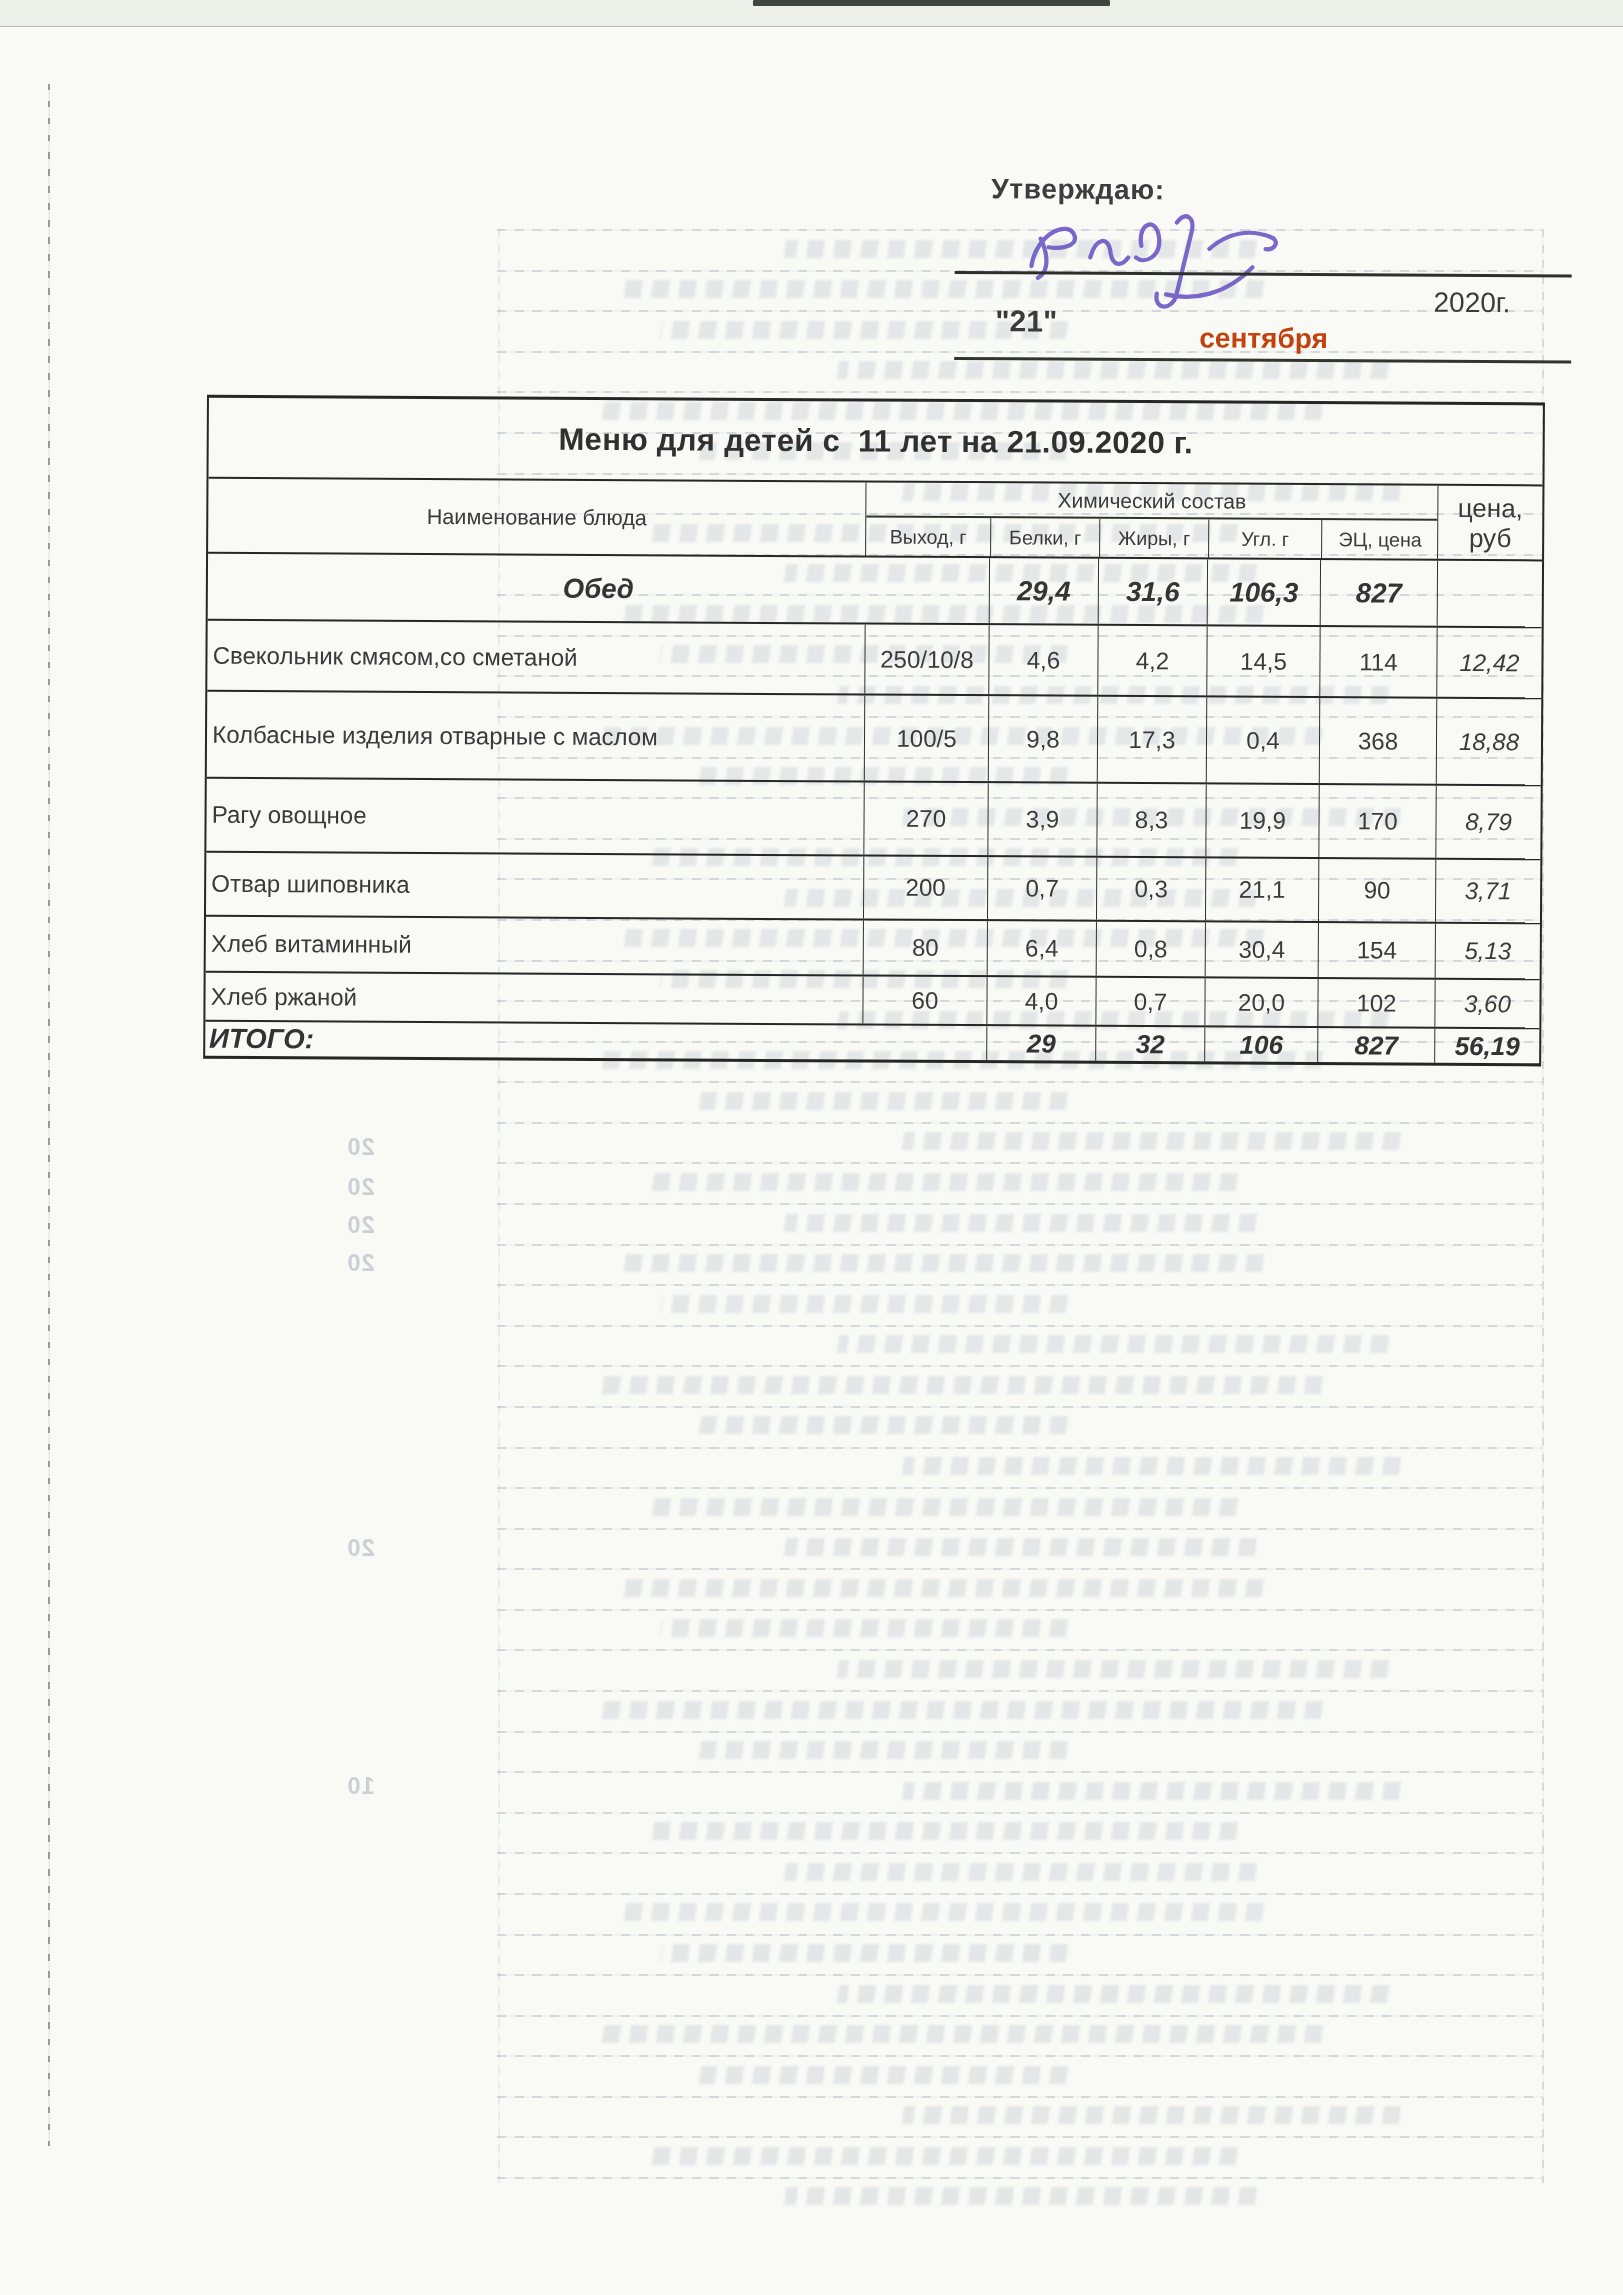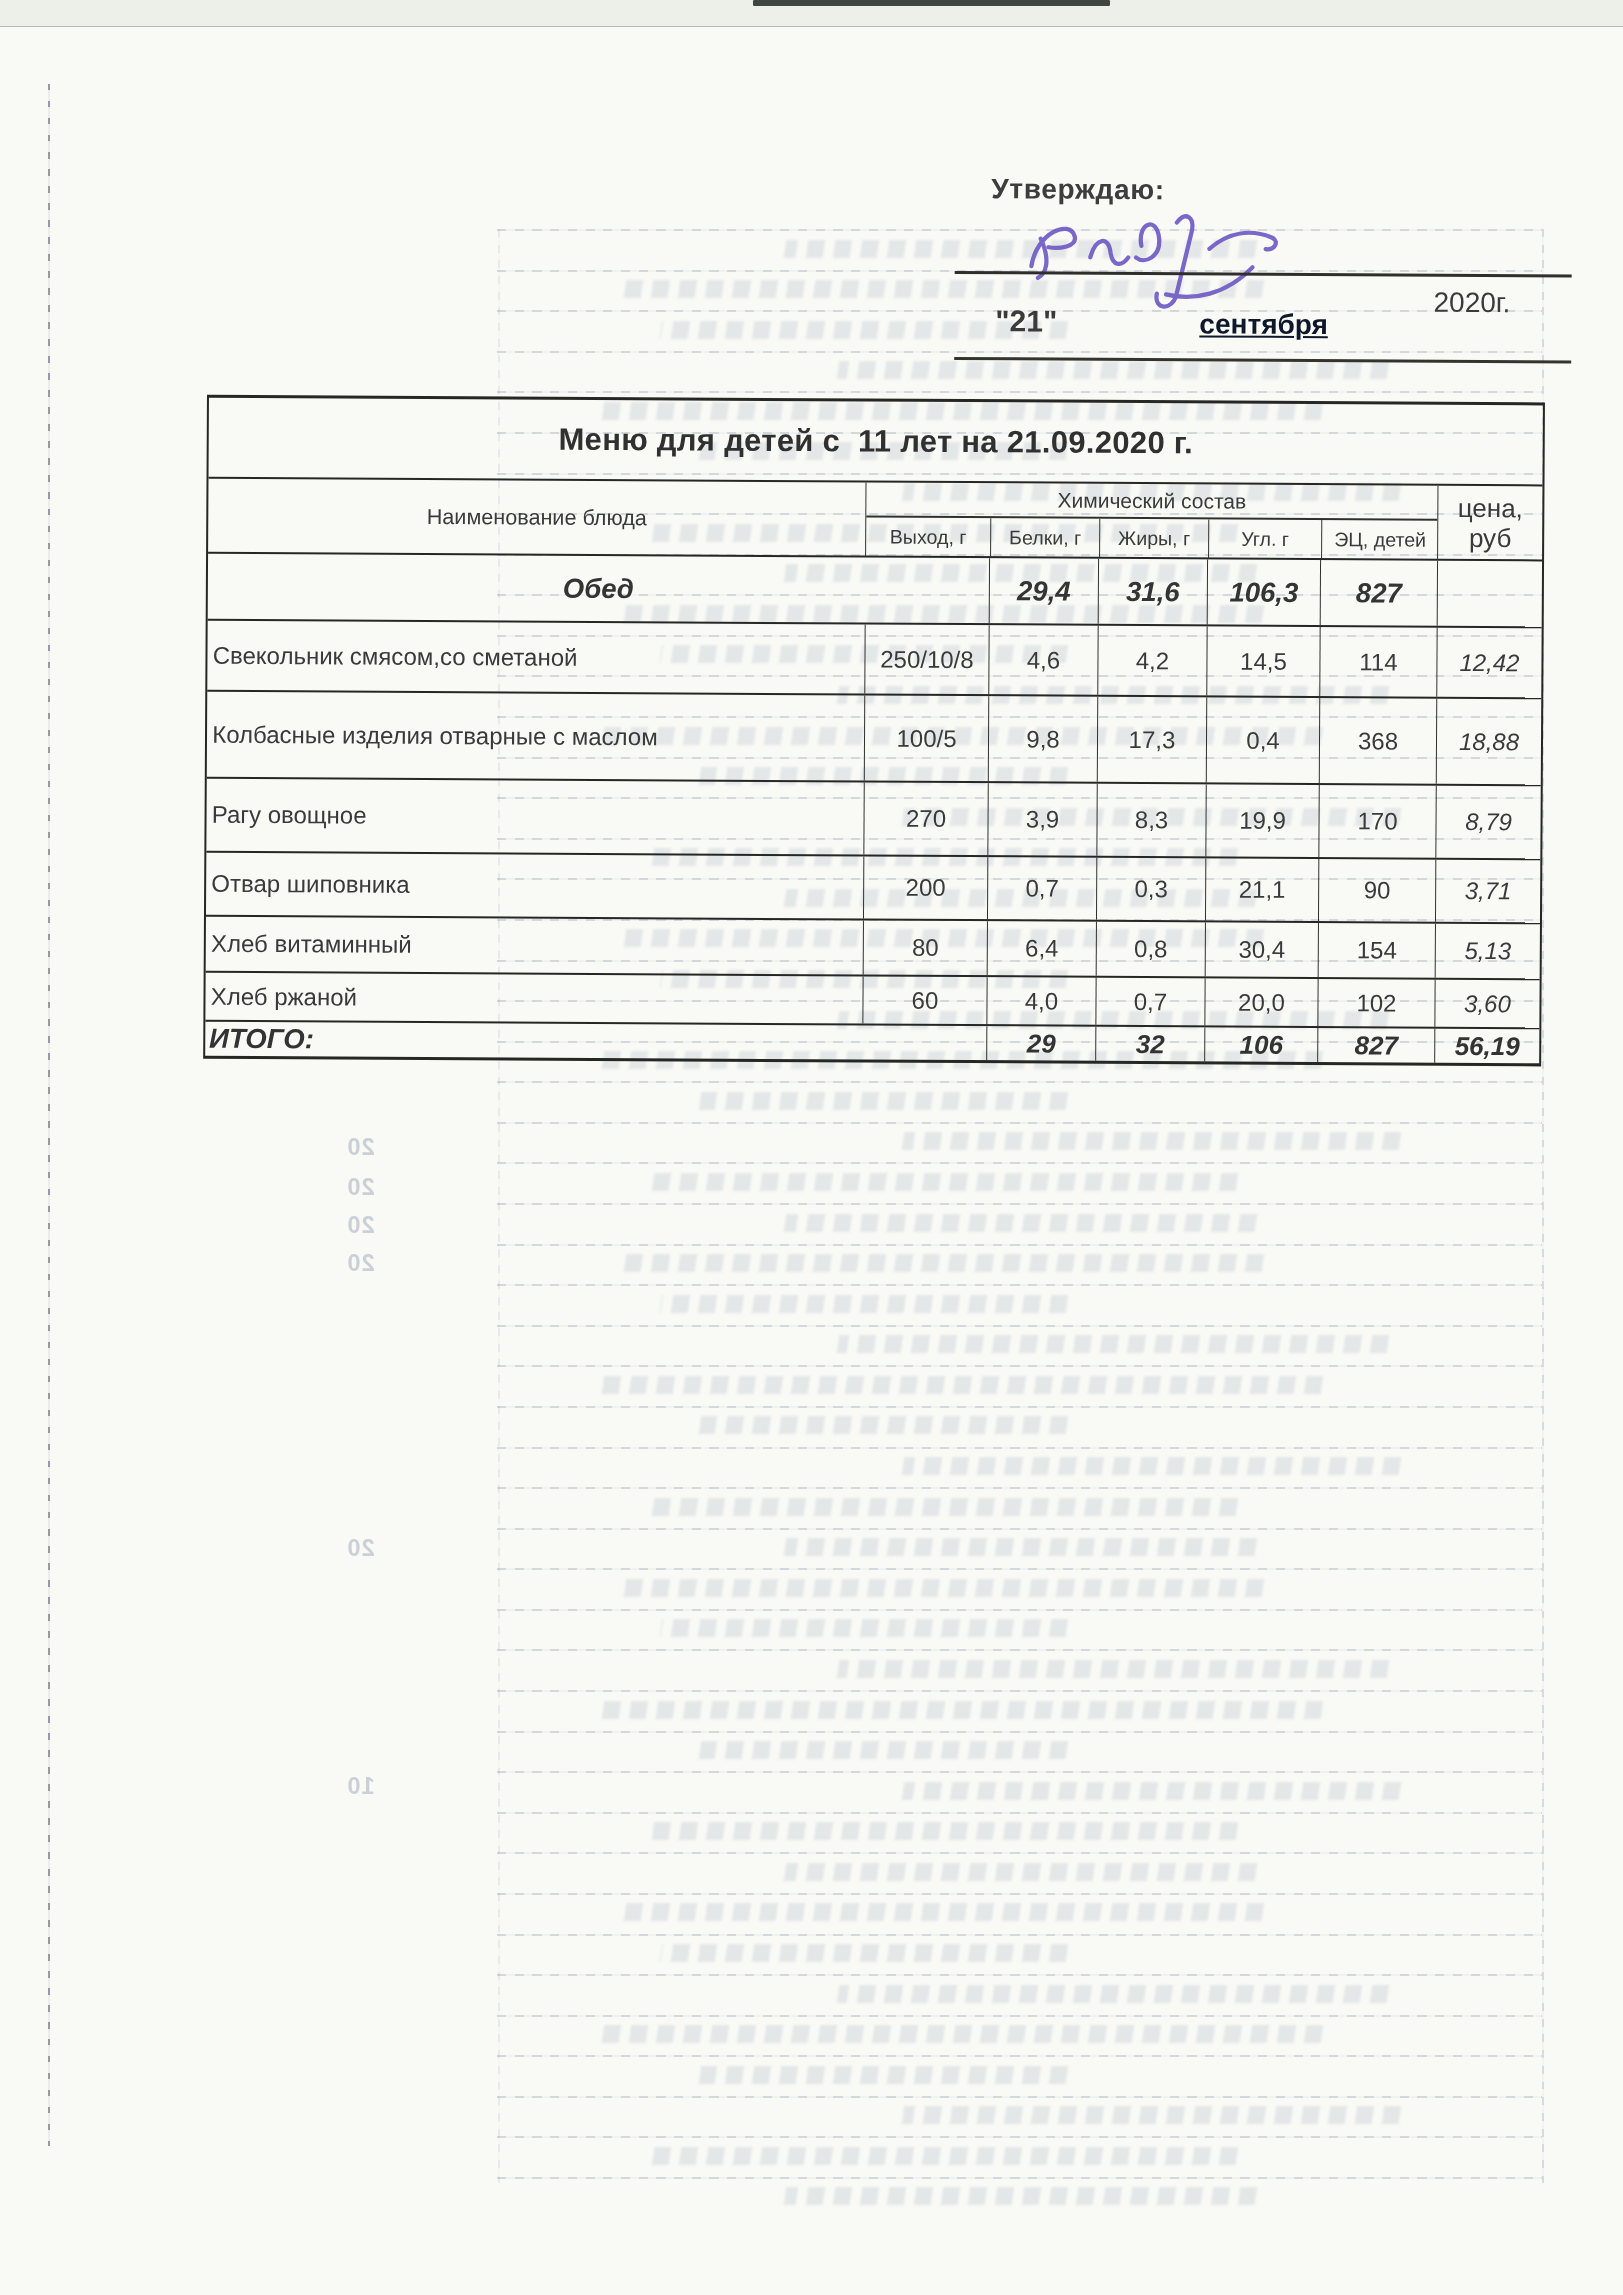--- a/index.html
+++ b/index.html
@@ -37,21 +37,21 @@
     transform:scaleX(-1);filter:blur(0.4px);letter-spacing:1.3px;
   }
   
   .front{position:absolute;inset:0;z-index:2;transform:rotate(.33deg);transform-origin:262px 393px;color:#3a3a3a;}
   
   .approve-label{position:absolute;left:990px;top:169px;font-size:28px;font-weight:bold;color:#3d3d3d;letter-spacing:0.7px;}
   .signature-svg{position:absolute;left:1011px;top:196px;width:314px;height:115px;}
   .sig-line{position:absolute;left:954px;top:267px;width:617px;height:3.3px;background:#2e2e2c;}
   .approve-year{position:absolute;left:1433px;top:280px;width:124px;text-align:left;font-size:28px;font-weight:normal;color:#3b3b3b;}
   .approve-day{position:absolute;left:995px;top:300px;font-size:30px;font-weight:bold;color:#3b3b3b;}
-  .approve-month{position:absolute;left:1199px;top:303px;font-size:28px;font-weight:bold;color:#0f172a;text-decoration:underline;}
+  .approve-month{position:absolute;left:1199px;top:317px;font-size:28px;font-weight:bold;color:#c2410c;}
   .date-line{position:absolute;left:954px;top:353px;width:617px;height:2.6px;background:#34342f;}
   
   .tbl{
     position:absolute;left:207px;top:395px;width:1334px;box-sizing:content-box;
     border:2.6px solid #262624;border-top-width:3.3px;border-bottom-width:3.3px;
     color:#3a3a3a;
   }
   .t-title{
     height:79px;border-bottom:2.6px solid #262624;
     display:flex;align-items:center;justify-content:center;
@@ -221,21 +221,21 @@
 
       <div class="t-head">
         <div class="h-name">Наименование блюда</div>
         <div class="h-chem-wrap">
           <div class="h-chem">Химический состав</div>
           <div class="h-subs" id="subheads">
               <div>Выход, г</div>
               <div>Белки, г</div>
               <div>Жиры, г</div>
               <div>Угл. г</div>
-              <div>ЭЦ, детей</div>
+              <div>ЭЦ, цена</div>
             </div>
         </div>
         <div class="h-price">
           <span>цена,</span>
           <span>руб</span>
         </div>
       </div>
 
       <div class="row cols-6 meal-row">
         <div>Обед</div>

